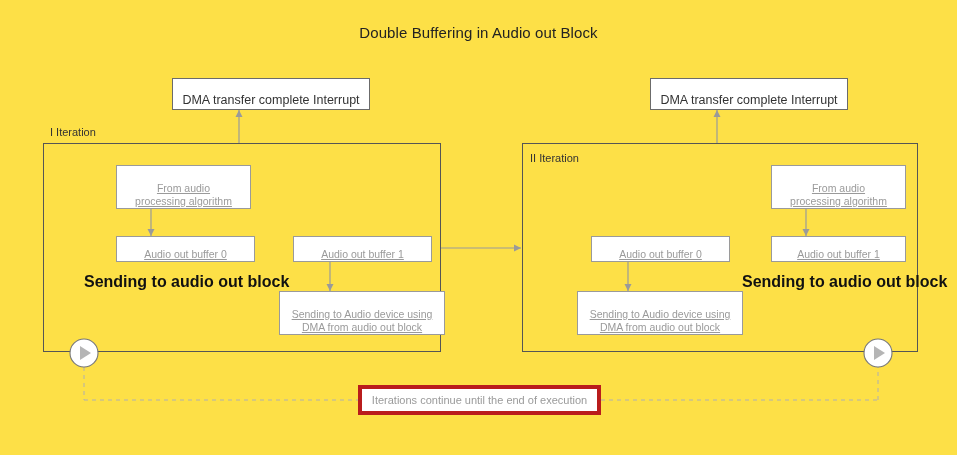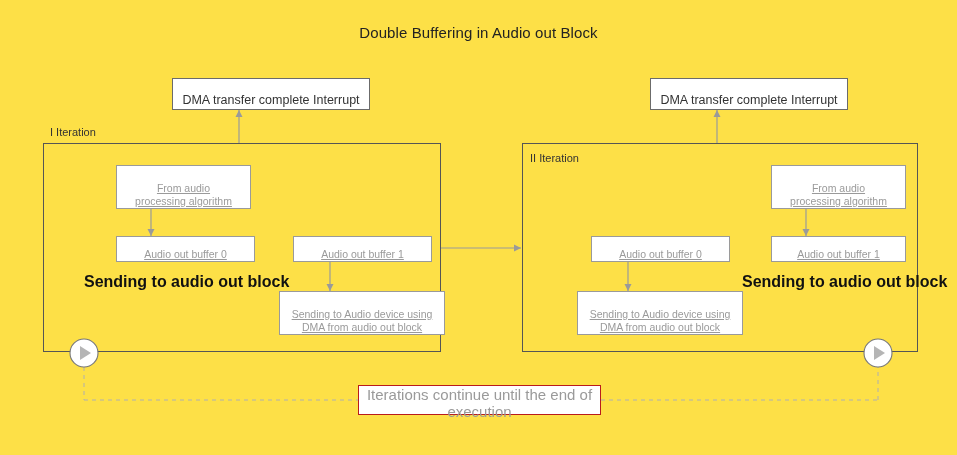--- a/index.html
+++ b/index.html
@@ -62,26 +62,26 @@
   
   .caption-bold {
     font-size: 16px;
     font-weight: bold;
     color: #111111;
     white-space: nowrap;
   }
 
   
   .note-box {
-    border: 1px solid #b91c1c;
+    border: 4px solid #b91c1c;
     background: #ffffff;
     display: flex;
-    align-items: flex-start;
+    align-items: center;
     justify-content: center;
-    font-size: 15px;
+    font-size: 11px;
     color: #9a9a9a;
     text-align: center;
   }
 
   
   #wires {
     position: absolute;
     left: 0; top: 0;
     width: 957px; height: 455px;
     pointer-events: none;

